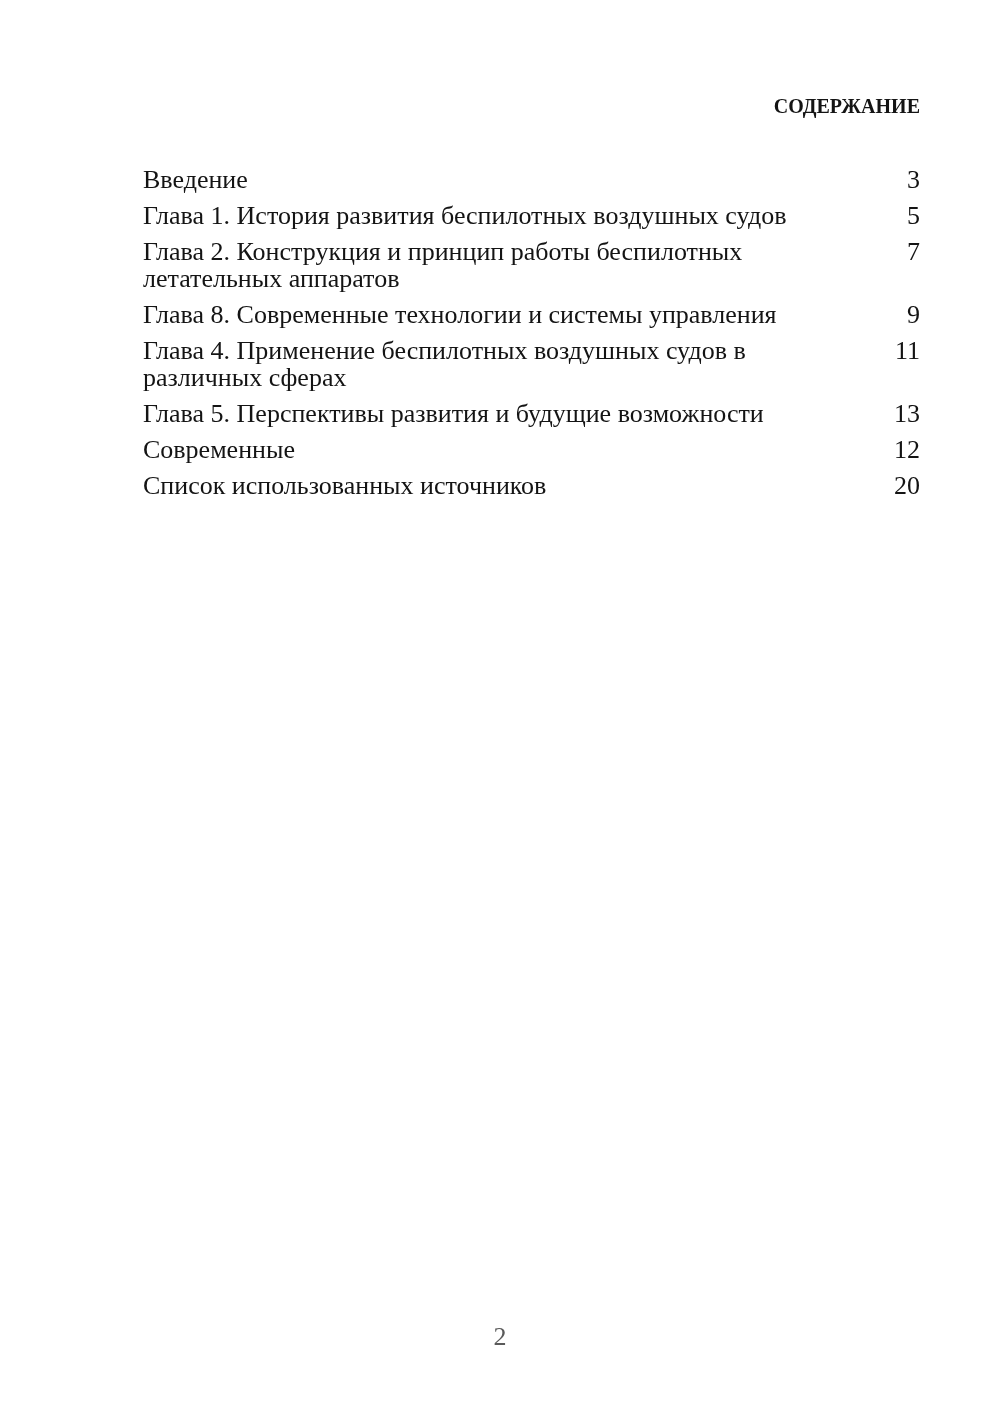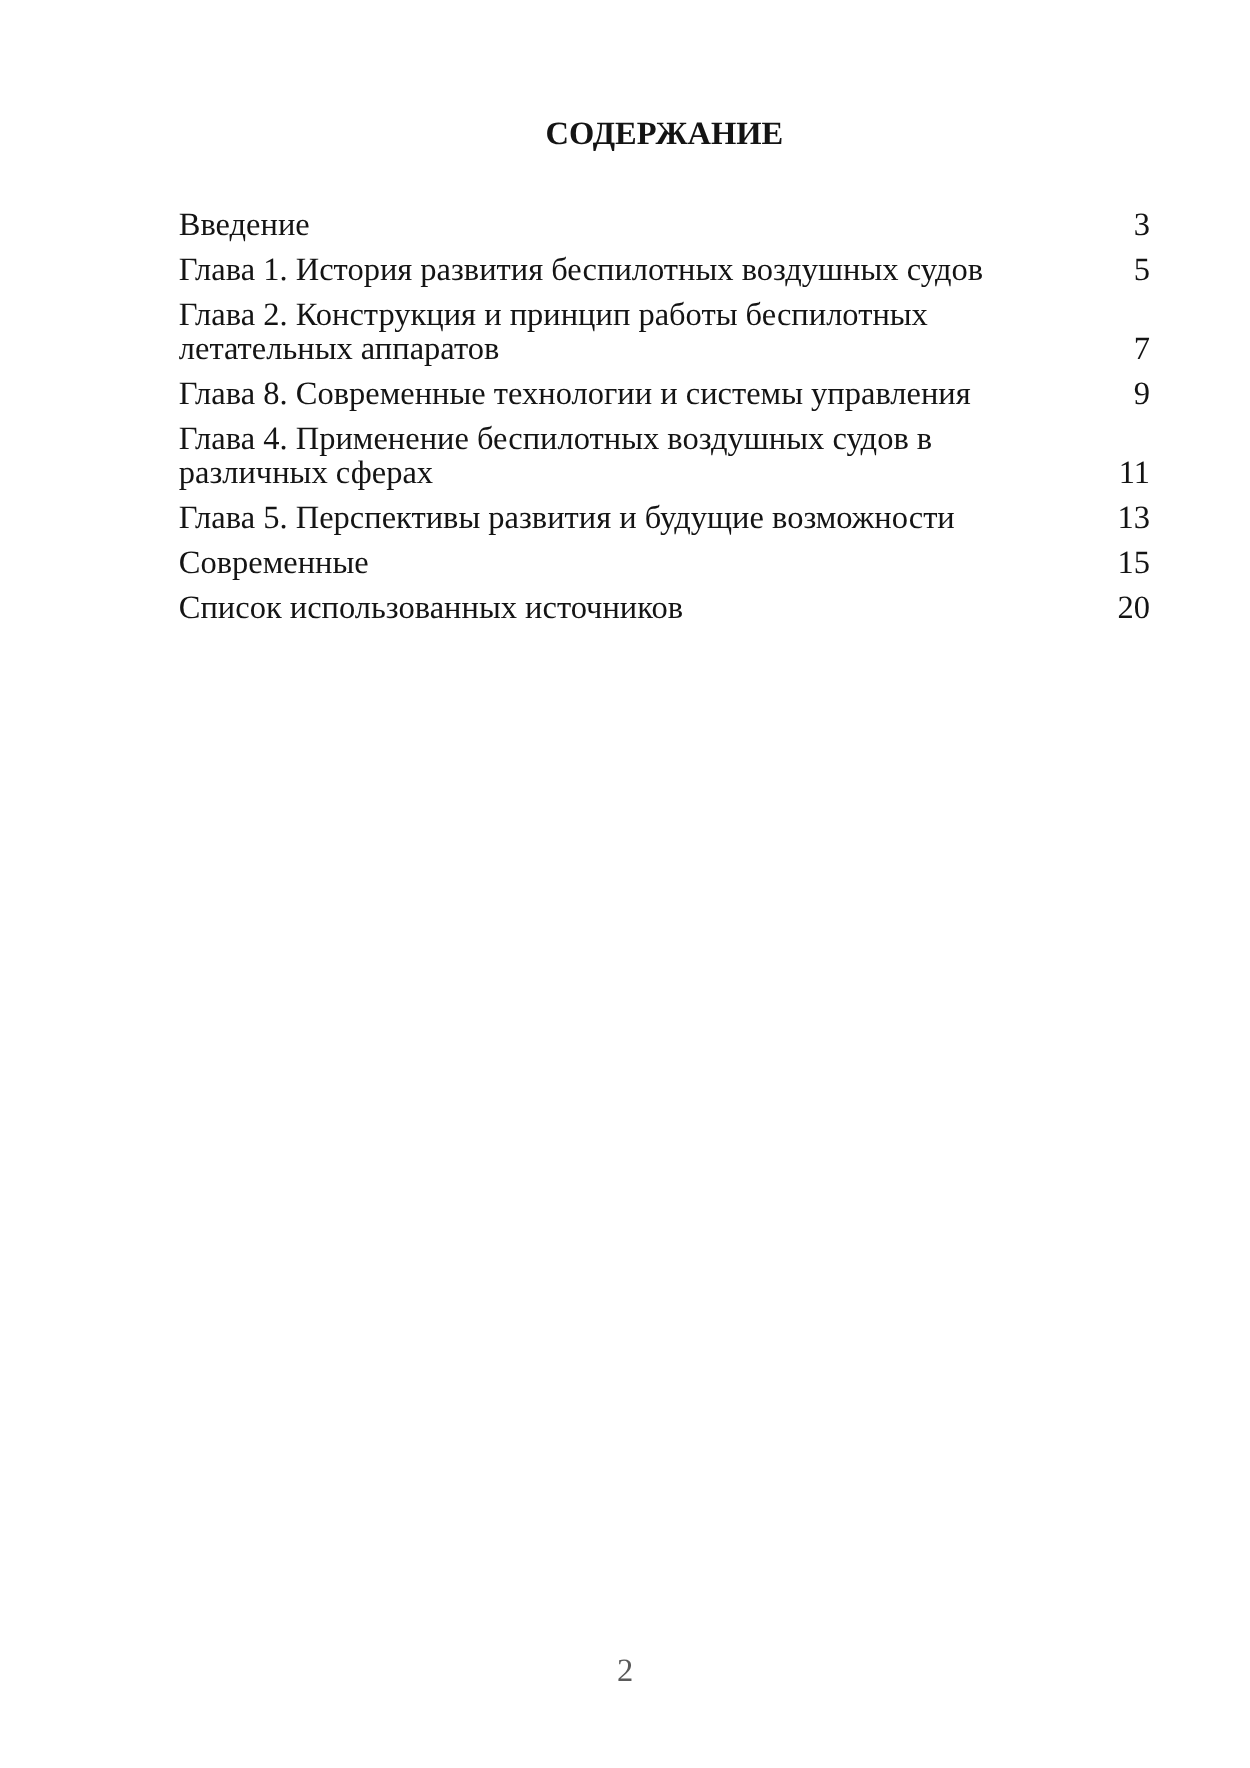--- a/index.html
+++ b/index.html
@@ -17,29 +17,28 @@
     color: #141414;
   }
   .content {
     position: absolute;
     left: 143px;
     top: 93px;
     width: 777px;
   }
   .doc-title {
     margin: 0 0 46px 0;
-    font-size: 26px;
+    font-size: 20px;
     line-height: 27px;
     font-weight: bold;
-    text-align: center;
+    text-align: right;
     color: #141414;
   }
   .toc-entry {
     display: flex;
-    align-items: flex-end;
     margin-bottom: 9px;
     font-size: 26px;
     line-height: 27px;
   }
   .toc-title {
     width: 655px;
   }
   .toc-page {
     flex: 1;
     text-align: right;
@@ -87,21 +86,21 @@
     <span class="toc-page">11</span>
   </div>
 
   <div class="toc-entry">
     <span class="toc-title">Глава 5. Перспективы развития и будущие возможности</span>
     <span class="toc-page">13</span>
   </div>
 
   <div class="toc-entry">
     <span class="toc-title">Современные</span>
-    <span class="toc-page">15</span>
+    <span class="toc-page">12</span>
   </div>
 
   <div class="toc-entry">
     <span class="toc-title">Список использованных источников</span>
     <span class="toc-page">20</span>
   </div>
 </div>
   </div>
   <div class="footer">2</div>
 </div>

